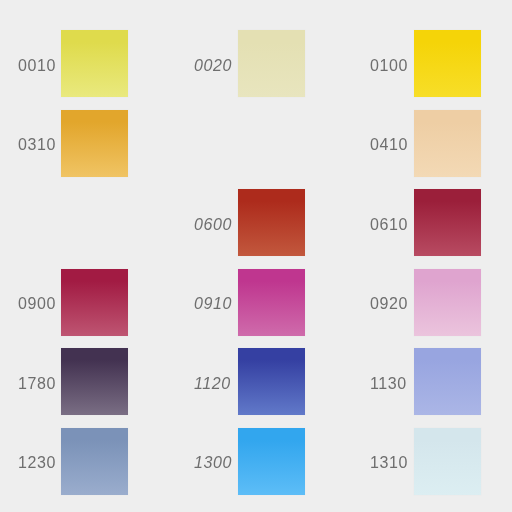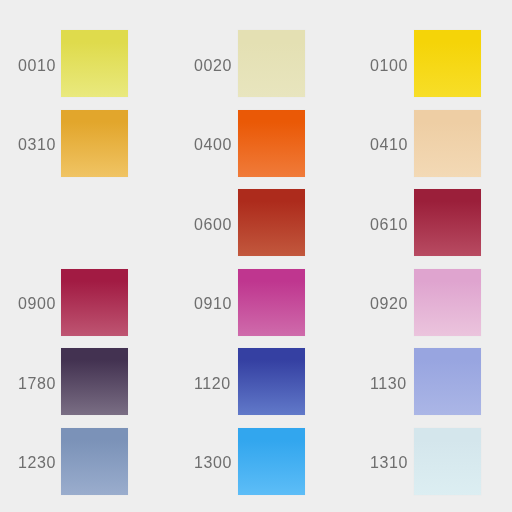--- a/index.html
+++ b/index.html
@@ -44,21 +44,21 @@
     position: absolute;
     width: 67px;
     height: 67px;
     box-shadow: 0 0 0 0.5px rgba(0,0,0,0.015);
   }
 
   
   .col-0 .swatch-label { position: absolute; left: 18px; }
   .col-0 .swatch-chip  { left: 61px; }
 
-  .col-1 .swatch-label { position: absolute; left: 194px; }
+  .col-1 .swatch-label { position: absolute; left: 194px; font-style: italic; }
   .col-1 .swatch-chip  { left: 238px; }
 
   .col-2 .swatch-label { position: absolute; left: 370px; }
   .col-2 .swatch-chip  { left: 414px; }
 </style>
 </head>
 <body>
 
 <div id="palette-grid" style="background: rgb(238, 238, 238);">
     <div class="swatch-cell col-0" style="left: 0px; top: 30px; width: 512px; height: 67px;">
@@ -69,24 +69,20 @@
       <span class="swatch-label" style="top: 27.5px;">0020</span>
       <div class="swatch-chip" style="width: 67px; height: 67px; background: linear-gradient(rgb(228, 224, 179) 0%, rgb(228, 224, 179) 18%, rgb(232, 229, 190) 100%);"></div>
     </div>
     <div class="swatch-cell col-2" style="left: 0px; top: 30px; width: 456px; height: 67px;">
       <span class="swatch-label" style="top: 27.5px;">0100</span>
       <div class="swatch-chip" style="width: 67px; height: 67px; background: linear-gradient(rgb(245, 212, 8) 0%, rgb(245, 212, 8) 18%, rgb(247, 222, 40) 100%);"></div>
     </div>
     <div class="swatch-cell col-0" style="left: 0px; top: 109.5px; width: 512px; height: 67px;">
       <span class="swatch-label" style="top: 27.5px;">0310</span>
       <div class="swatch-chip" style="width: 67px; height: 67px; background: linear-gradient(rgb(226, 166, 44) 0%, rgb(226, 166, 44) 18%, rgb(240, 196, 100) 100%);"></div>
-    </div>
-    <div class="swatch-cell col-1" style="left: 0px; top: 109.5px; width: 512px; height: 67px;">
-      <span class="swatch-label" style="top: 27.5px;">0400</span>
-      <div class="swatch-chip" style="width: 67px; height: 67px; background: linear-gradient(rgb(234, 89, 6) 0%, rgb(234, 89, 6) 18%, rgb(240, 123, 58) 100%);"></div>
     </div>
     <div class="swatch-cell col-2" style="left: 0px; top: 109.5px; width: 512px; height: 67px;">
       <span class="swatch-label" style="top: 27.5px;">0410</span>
       <div class="swatch-chip" style="width: 67px; height: 67px; background: linear-gradient(rgb(238, 206, 164) 0%, rgb(238, 206, 164) 18%, rgb(243, 217, 181) 100%);"></div>
     </div>
     <div class="swatch-cell col-1" style="left: 0px; top: 189px; width: 512px; height: 67px;">
       <span class="swatch-label" style="top: 27.5px;">0600</span>
       <div class="swatch-chip" style="width: 67px; height: 67px; background: linear-gradient(rgb(173, 43, 28) 0%, rgb(173, 43, 28) 18%, rgb(194, 88, 61) 100%);"></div>
     </div>
     <div class="swatch-cell col-2" style="left: 0px; top: 189px; width: 512px; height: 67px;">

